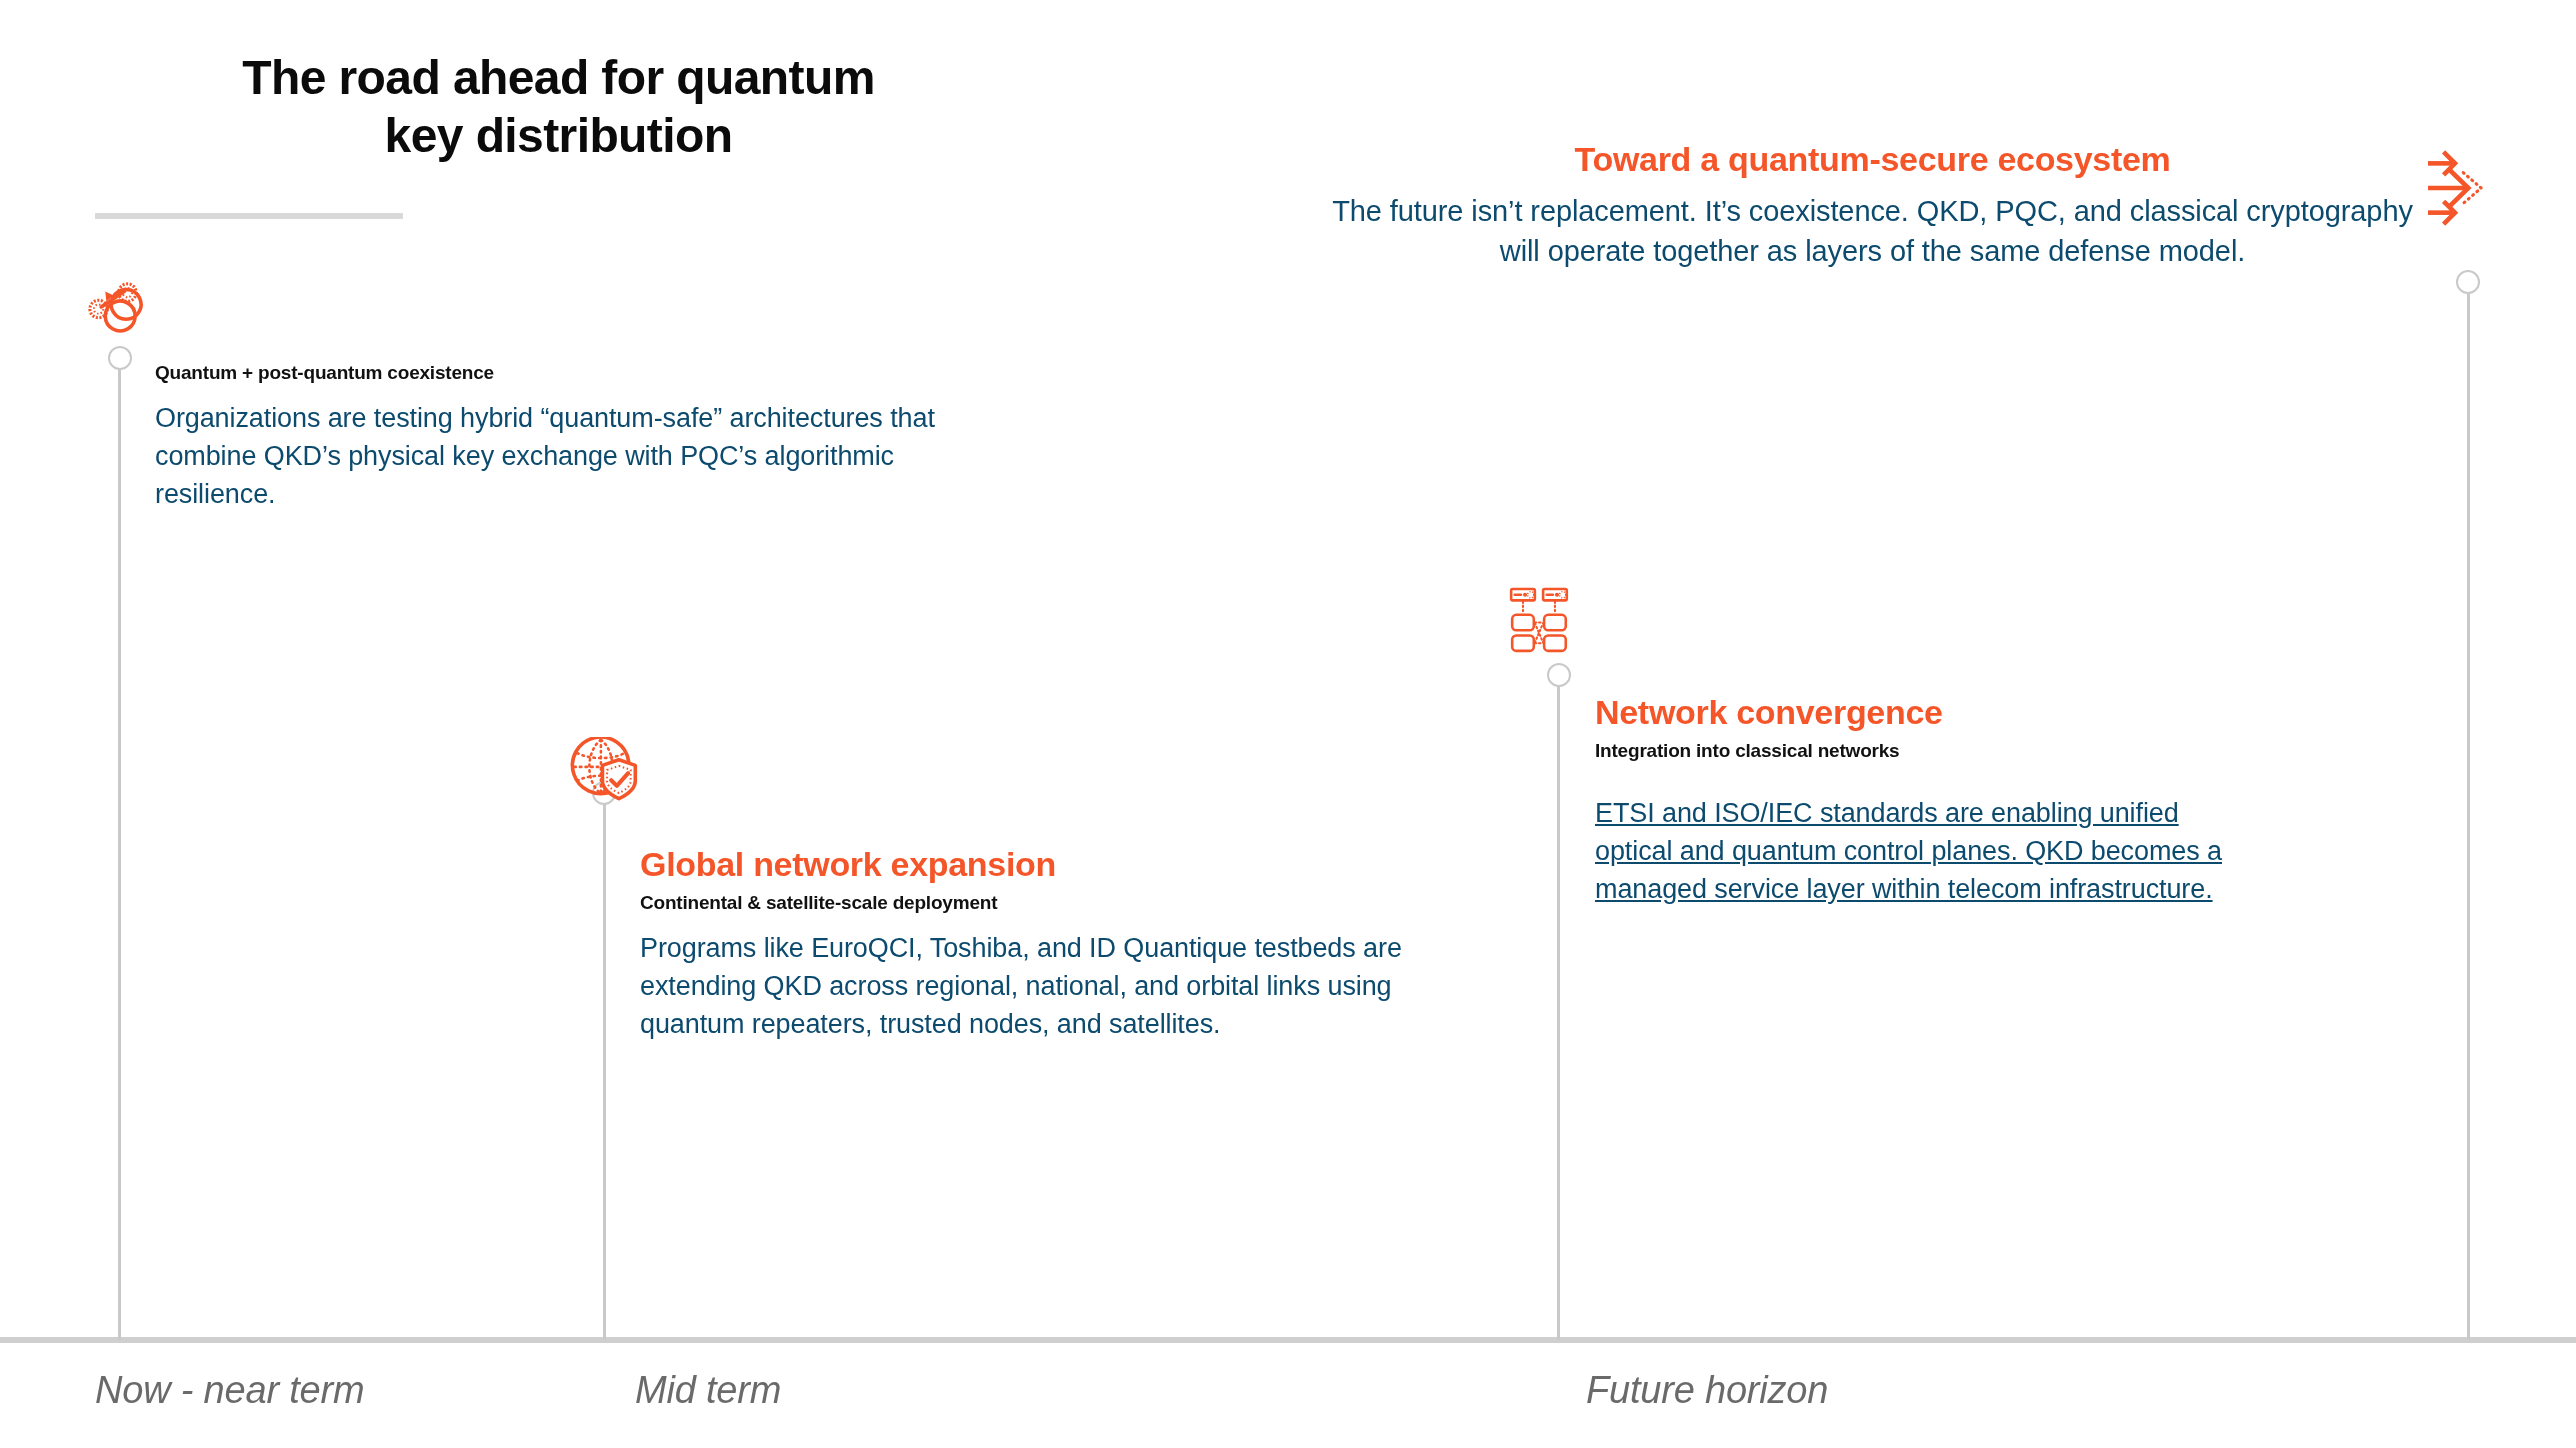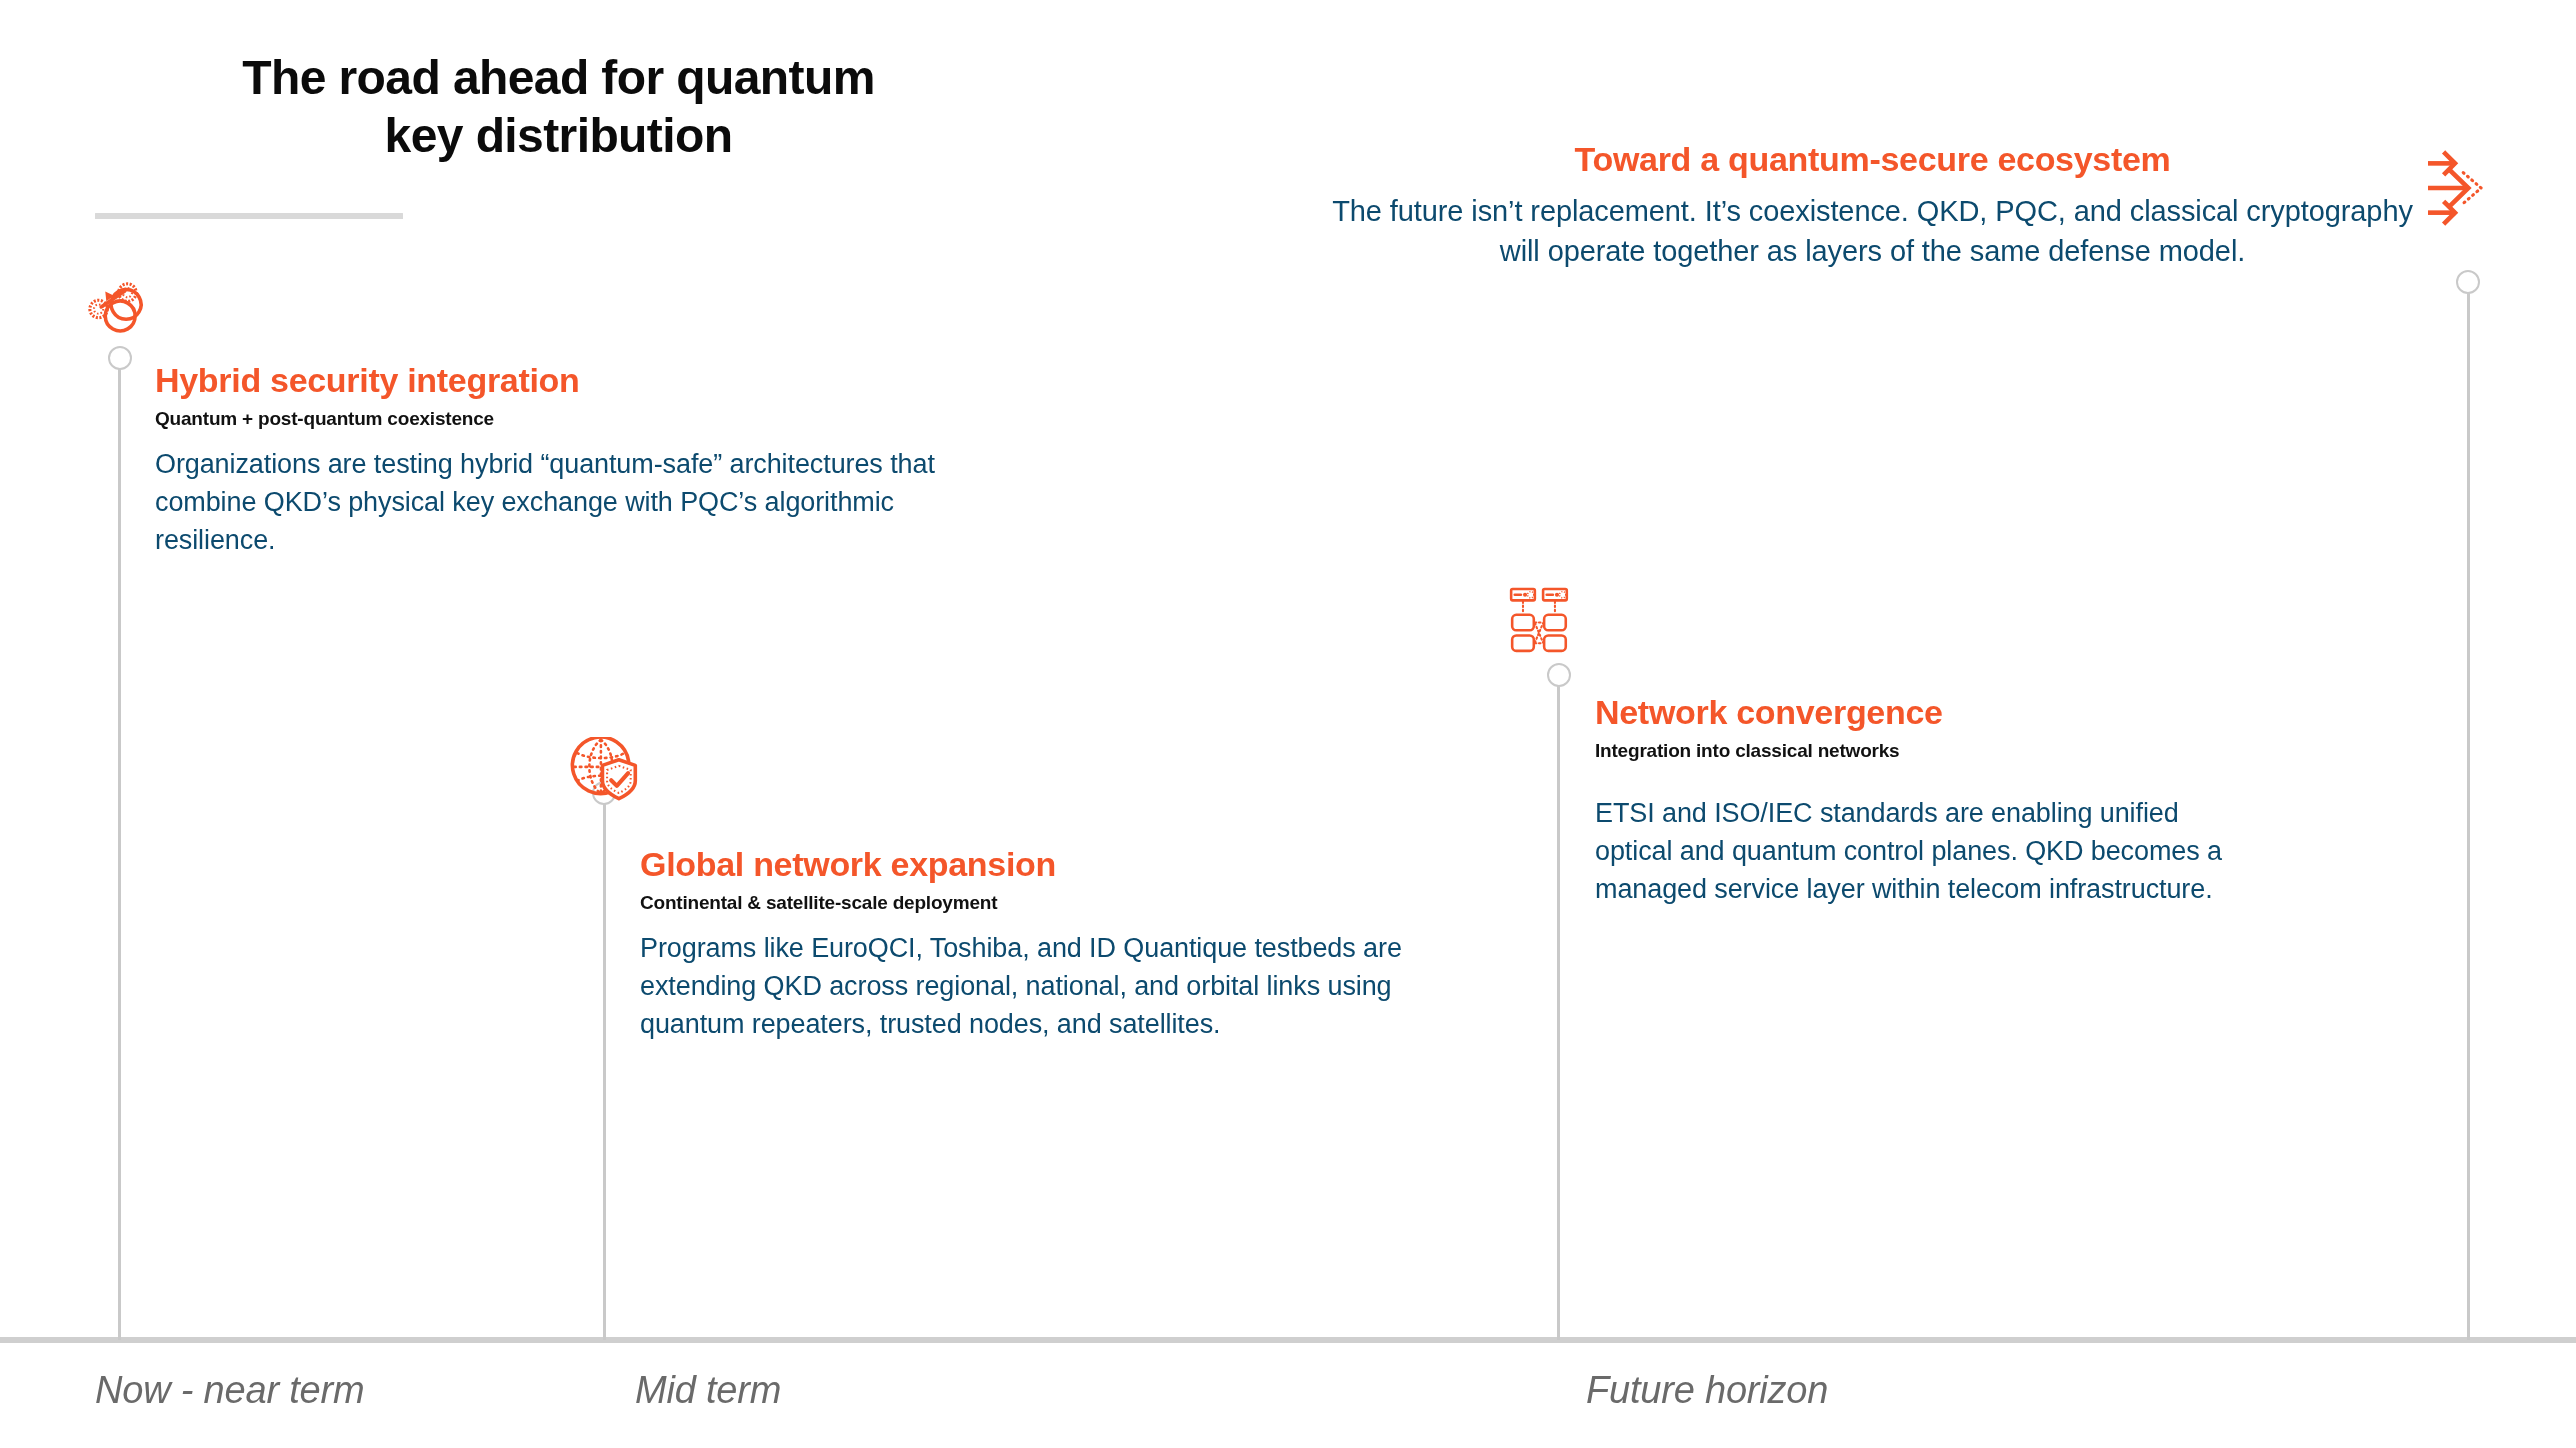--- a/index.html
+++ b/index.html
@@ -216,35 +216,34 @@
 
         <line x1="2" y1="124" x2="48" y2="124"></line>
         <polyline points="33,105 52,124 33,143"></polyline>
       </g>
 
       <polyline points="68,46 103,76 68,106" stroke="#f4562a" stroke-width="6" fill="none" stroke-dasharray="2 9" stroke-linecap="round"></polyline>
     </svg>
   </div>
 
   <div class="block" style="left:155px;top:361px;width:866px;">
-    <p class="eyebrow">Hybrid security integration</p>
     <p class="sub">Quantum + post-quantum coexistence</p>
     <p class="body" style="width:845px;">Organizations are testing hybrid “quantum-safe” architectures that combine QKD’s physical key exchange with PQC’s algorithmic resilience.</p>
   </div>
 
   <div class="block" style="left:640px;top:845px;width:845px;">
     <p class="eyebrow">Global network expansion</p>
     <p class="sub" style="width:623px;">Continental &amp; satellite-scale deployment</p>
     <p class="body" style="width:824px;">Programs like EuroQCI, Toshiba, and ID Quantique testbeds are extending QKD across regional, national, and orbital links using quantum repeaters, trusted nodes, and satellites.</p>
   </div>
 
   <div class="block" style="left:1595px;top:693px;width:773px;">
     <p class="eyebrow">Network convergence</p>
     <p class="sub" style="margin-bottom:33px;">Integration into classical networks</p>
-    <p class="body" style="width:639px;">ETSI and ISO/IEC standards are enabling unified optical and quantum control planes. QKD becomes a managed service layer within telecom infrastructure.</p>
+    <p class="body" style="width:639px;text-decoration:underline;">ETSI and ISO/IEC standards are enabling unified optical and quantum control planes. QKD becomes a managed service layer within telecom infrastructure.</p>
   </div>
 
   <div class="block ecosystem" style="left:1293px;top:140px;width:1159px;">
     <p class="eyebrow">Toward a quantum-secure ecosystem</p>
     <p class="body" style="margin:0 auto;width:1097px;">The future isn’t replacement. It’s coexistence. QKD, PQC, and classical cryptography will operate together as layers of the same defense model.</p>
   </div>
 
 </div>
 
 

